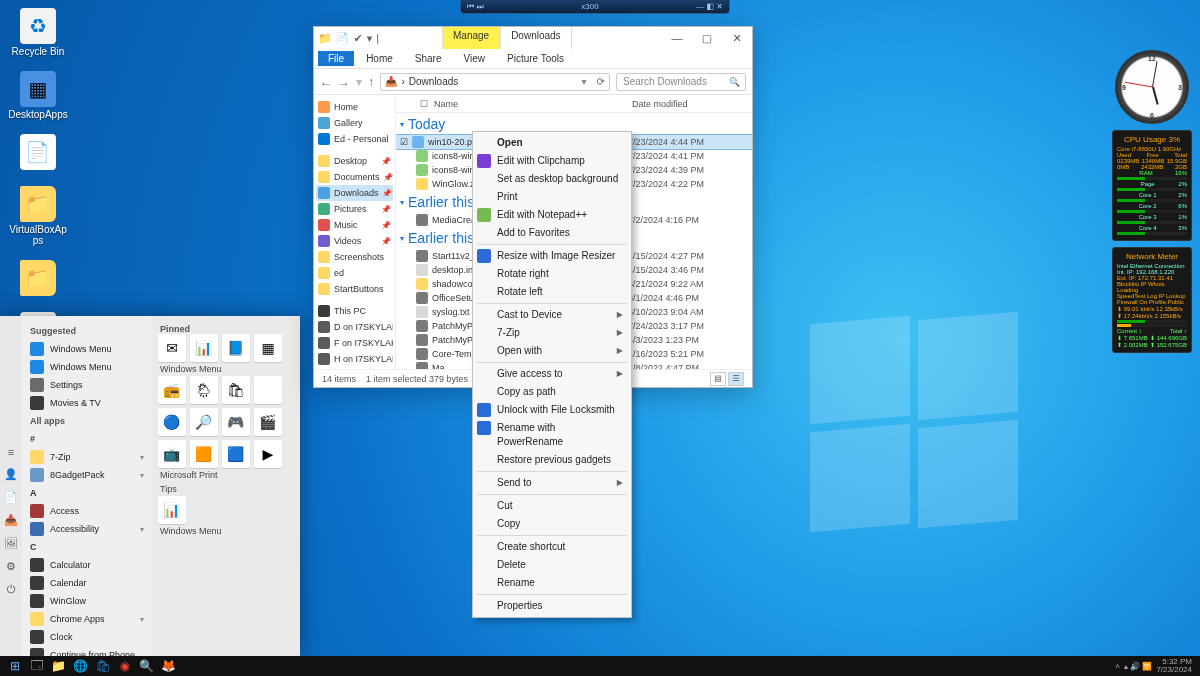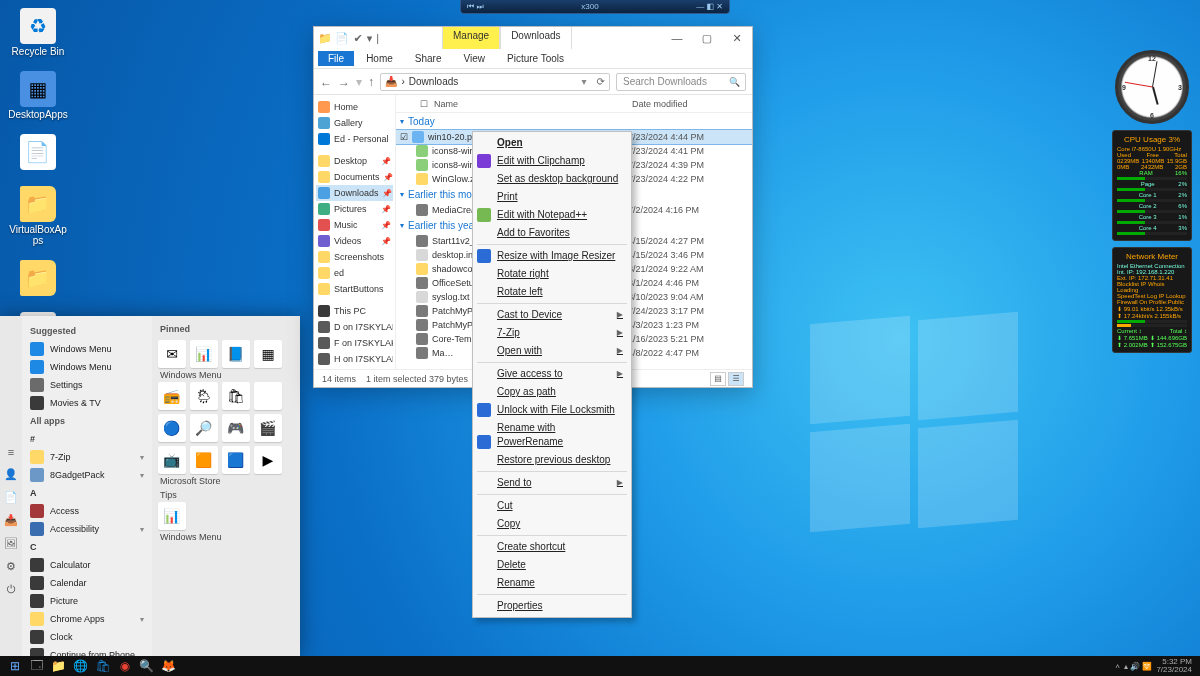--- a/index.html
+++ b/index.html
@@ -29,21 +29,21 @@
 .res-bar .ctl { display: flex; gap: 4px; }
 
 
 .start-menu { position: absolute; left: 0; bottom: 20px; width: 300px; height: 340px; background: #efefef; box-shadow: 0 0 20px rgba(0,0,0,.4); display: flex; }
 .sm-rail { width: 22px; background: #e8e8e8; display: flex; flex-direction: column; padding-top: 130px; gap: 10px; align-items: center; font-size: 11px; color: #555; }
 .sm-left { width: 130px; overflow: hidden; padding: 6px 2px; font-size: 9px; color: #222; }
 .sm-left .hdr { font-size: 9px; color: #555; padding: 4px 6px; font-weight: 600; }
 .sm-item { display: flex; align-items: center; gap: 6px; padding: 2px 6px; cursor: pointer; }
 .sm-item .ic { width: 14px; height: 14px; border-radius: 2px; flex-shrink: 0; }
 .sm-right { flex: 1; background: #eaeaea; padding: 6px 4px; }
-.sm-right .hdr { font-size: 9px; color: #555; padding: 2px 4px 6px; font-weight: 600; }
+.sm-right .hdr { font-size: 9px; color: #555; padding: 2px 4px 0; font-weight: 600; }
 .tile-grid { display: flex; flex-wrap: wrap; gap: 4px; padding-left: 2px; }
 .tile { width: 28px; height: 28px; background: #fff; border-radius: 2px; box-shadow: 0 1px 1px rgba(0,0,0,.15); display:flex;align-items:center;justify-content:center;font-size:14px;}
 .tile-grp-lbl { width: 100%; font-size: 9px; color: #444; padding: 2px 4px; }
 .sm-letter { font-size: 9px; font-weight: 600; padding: 4px 6px; color: #333; }
 
 
 .explorer { position: absolute; left: 313px; top: 26px; width: 440px; height: 362px; background: #fff; border: 1px solid #bbb; box-shadow: 0 6px 24px rgba(0,0,0,.25); display: flex; flex-direction: column; font-size: 10px; color: #333; }
 .ex-title { height: 22px; display: flex; align-items: center; padding: 0 4px; background: #fff; position: relative; }
 .ex-title .qat { display:flex; gap:4px; color:#666; font-size:11px; }
 .ex-title .tabs { position:absolute; left:128px; top:0; height:22px; display:flex; }
@@ -63,33 +63,33 @@
 .ex-nav { width:82px; border-right:1px solid #eee; padding:4px 2px; overflow:hidden; }
 .ex-nav .nitem { display:flex; align-items:center; gap:4px; padding:2px 2px; font-size:9px; color:#333; cursor:pointer; white-space:nowrap; overflow:hidden; }
 .ex-nav .nitem.sel { background:#cce4f7; }
 .ex-nav .gl { width:12px; height:12px; flex-shrink:0; border-radius:2px; }
 .ex-nav .pin { margin-left:auto; color:#888; font-size:8px; }
 .ex-list { flex:1; display:flex; flex-direction:column; overflow:hidden; }
 .ex-cols { height:18px; border-bottom:1px solid #eee; display:flex; align-items:center; font-size:9px; color:#555; padding-left:24px; }
 .ex-cols .c1 { flex:1; }
 .ex-cols .c2 { width:120px; }
 .ex-rows { flex:1; overflow-y:auto; overflow-x:hidden; }
-.grp { font-size:10px; color:#1976d2; padding:3px 4px; display:flex; align-items:center; gap:4px;text-align:right; }
+.grp { font-size:14px; color:#1976d2; padding:3px 4px; display:flex; align-items:center; gap:4px;text-align:right; }
 .grp::before { content:"▾"; font-size:8px; }
 .row { display:flex; align-items:center; padding:1px 4px 1px 20px; font-size:9px; cursor:pointer; white-space:nowrap; }
 .row.sel { background:#cce4f7; outline:1px solid #7fb7e8; }
 .row .fic { width:12px; height:12px; margin-right:4px; flex-shrink:0; border-radius:2px; }
 .row .fn { flex:1; overflow:hidden; text-overflow:ellipsis; }
 .row .dt { width:120px; color:#555; }
 .ex-status { height:18px; border-top:1px solid #eee; display:flex; align-items:center; gap:12px; padding:0 8px; font-size:9px; color:#555; justify-content:space-between; }
 .ex-status .views span { width:16px; height:14px; display:inline-flex; align-items:center; justify-content:center; border:1px solid #ccc; margin-left:2px; font-size:8px; }
 
 
 .ctx { position:absolute; left:472px; top:131px; width:160px; background:#f7f7f7; border:1px solid #c0c0c0; box-shadow:4px 4px 6px rgba(0,0,0,.25); font-size:10px; color:#222; padding:2px 0; }
-.ctx .ci { display:flex; align-items:flex-end; padding:2px 8px 2px 24px; position:relative; cursor:pointer; line-height:14px;text-decoration:underline; }
+.ctx .ci { display:flex; align-items:flex-start; padding:2px 8px 2px 24px; position:relative; cursor:pointer; line-height:14px; }
 .ctx .ci .cico { position:absolute; left:4px; width:14px; height:14px; border-radius:2px; }
 .ctx .ci .arrow { margin-left:auto; color:#666; font-size:8px; }
 .ctx .sep { height:1px; background:#d8d8d8; margin:2px 4px; }
 .ctx .bold { font-weight:600; }
 
 
 .gadgets { position:absolute; right:8px; top:50px; width:80px; display:flex; flex-direction:column; gap:6px; }
 .clock { width:74px; height:74px; border-radius:50%; background:radial-gradient(circle,#fefefe 60%,#ddd 62%,#444 65%,#222 100%); position:relative; border:3px solid #333; margin:0 auto; }
 .clock .num { position:absolute; font-size:7px; color:#333; font-weight:bold; }
 .clock .n12{top:2px;left:50%;transform:translateX(-50%);} .clock .n3{right:4px;top:50%;transform:translateY(-50%);} .clock .n6{bottom:2px;left:50%;transform:translateX(-50%);} .clock .n9{left:4px;top:50%;transform:translateY(-50%);}
@@ -224,21 +224,21 @@
         <div class="sm-item">
           <span class="ic" style="background:#3a3a3a"></span>
           <span>Calculator</span>
         </div>
         <div class="sm-item">
           <span class="ic" style="background:#3a3a3a"></span>
           <span>Calendar</span>
         </div>
         <div class="sm-item">
           <span class="ic" style="background:#3a3a3a"></span>
-          <span>Picture</span>
+          <span>WinGlow</span>
         </div>
         <div class="sm-item">
           <span class="ic" style="background:#ffd867"></span>
           <span>Chrome Apps</span>
           <span style="margin-left:auto;color:#888;font-size:8px">▾</span>
         </div>
         <div class="sm-item">
           <span class="ic" style="background:#3a3a3a"></span>
           <span>Clock</span>
         </div>
@@ -265,21 +265,21 @@
           <div class="tile"></div>
           <div class="tile">🔵</div>
           <div class="tile">🔎</div>
           <div class="tile">🎮</div>
           <div class="tile">🎬</div>
           <div class="tile">📺</div>
           <div class="tile">🟧</div>
           <div class="tile">🟦</div>
           <div class="tile">▶</div>
         </div>
-        <div class="tile-grp-lbl">Microsoft Store</div>
+        <div class="tile-grp-lbl">Microsoft Print</div>
         <div class="tile-grid"></div>
         <div class="tile-grp-lbl">Tips</div>
         <div class="tile-grid">
           <div class="tile">📊</div>
         </div>
         <div class="tile-grp-lbl">Windows Menu</div>
       </div>
   </div>
 </div>
 
@@ -550,21 +550,21 @@
     </div>
     <div class="ci ">
       <span class="cico" style="background:#2b6bd6"></span>
       <span>Unlock with File Locksmith</span>
     </div>
     <div class="ci ">
       <span class="cico" style="background:#2b6bd6"></span>
       <span>Rename with PowerRename</span>
     </div>
     <div class="ci ">
-      <span>Restore previous desktop</span>
+      <span>Restore previous gadgets</span>
     </div>
     <div class="sep"></div>
     <div class="ci ">
       <span>Send to</span>
       <span class="arrow">▶</span>
     </div>
     <div class="sep"></div>
     <div class="ci ">
       <span>Cut</span>
     </div>

